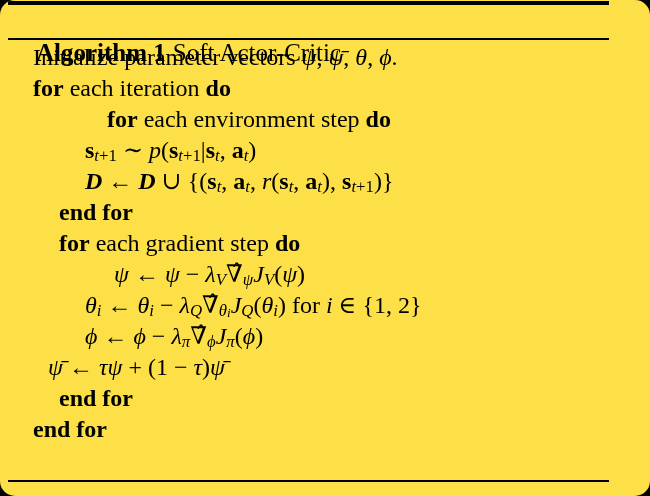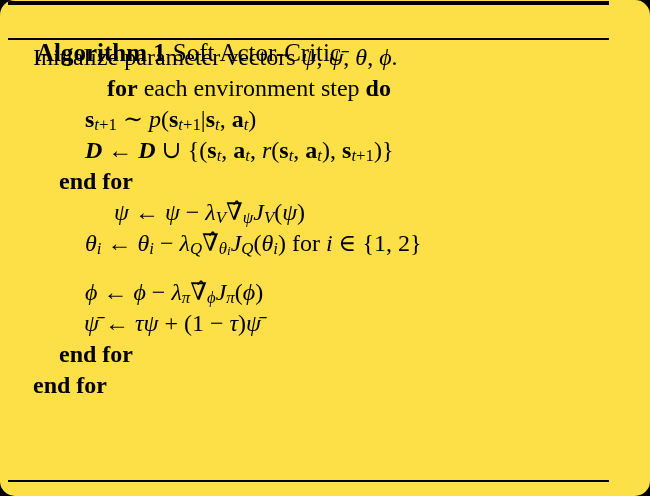--- a/index.html
+++ b/index.html
@@ -67,26 +67,28 @@
   <div class="rule" id="rule-top"></div>
 
   <div class="caption">
     <span class="label">Algorithm 1</span><span>Soft Actor-Critic</span>
   </div>
 
   <div class="rule" id="rule-mid"></div>
 
   <div class="algo-body" id="algo-body">
       <div class="algo-line" style="padding-left: 33px;"><span>Initialize parameter vectors </span><span class="it">ψ</span><span>, </span><span class="it">ψ̄</span><span>, </span><span class="it">θ</span><span>, </span><span class="it">ϕ</span><span>.</span></div>
+      <div class="algo-line" style="padding-left: 33px;"><span class="b">for</span><span> each iteration </span><span class="b">do</span></div>
       <div class="algo-line" style="padding-left: 59px; margin-left: 48px;"><span class="b">for</span><span> each environment step </span><span class="b">do</span></div>
       <div class="algo-line" style="padding-left: 85px;"><span class="b">s</span><span class="sb it">t</span><span class="sb">+1</span><span> ∼ </span><span class="it">p</span><span>(</span><span class="b">s</span><span class="sb it">t</span><span class="sb">+1</span><span>|</span><span class="b">s</span><span class="sb it">t</span><span>, </span><span class="b">a</span><span class="sb it">t</span><span>)</span></div>
       <div class="algo-line" style="padding-left: 85px;"><span class="cal">D</span><span> ← </span><span class="cal">D</span><span> ∪ {(</span><span class="b">s</span><span class="sb it">t</span><span>, </span><span class="b">a</span><span class="sb it">t</span><span>, </span><span class="it">r</span><span>(</span><span class="b">s</span><span class="sb it">t</span><span>, </span><span class="b">a</span><span class="sb it">t</span><span>), </span><span class="b">s</span><span class="sb it">t</span><span class="sb">+1</span><span>)}</span></div>
       <div class="algo-line" style="padding-left: 59px;"><span class="b">end for</span></div>
+      <div class="algo-line" style="padding-left: 59px;"><span class="b">for</span><span> each gradient step </span><span class="b">do</span></div>
       <div class="algo-line" style="padding-left: 114px;"><span class="it">ψ</span><span> ← </span><span class="it">ψ</span><span> − </span><span class="it">λ</span><span class="sb it">V</span><span>∇̂</span><span class="sb it">ψ</span><span class="it">J</span><span class="sb it">V</span><span>(</span><span class="it">ψ</span><span>)</span></div>
       <div class="algo-line" style="padding-left: 85px;"><span class="it">θ</span><span class="sb it">i</span><span> ← </span><span class="it">θ</span><span class="sb it">i</span><span> − </span><span class="it">λ</span><span class="sb it">Q</span><span>∇̂</span><span class="sb it">θ</span><span class="ss it">i</span><span class="it">J</span><span class="sb it">Q</span><span>(</span><span class="it">θ</span><span class="sb it">i</span><span>) for </span><span class="it">i</span><span> ∈ {1, 2}</span></div>
-      <div class="algo-line" style="padding-left: 85px; margin-top: 18px;"><span class="it">ϕ</span><span> ← </span><span class="it">ϕ</span><span> − </span><span class="it">λ</span><span class="sb it">π</span><span>∇̂</span><span class="sb it">ϕ</span><span class="it">J</span><span class="sb it">π</span><span>(</span><span class="it">ϕ</span><span>)</span></div>
-      <div class="algo-line" style="padding-left: 84px; font-family: Liberation Serif, serif;"><span class="it">ψ̄</span><span> ← </span><span class="it">τ</span><span class="it">ψ</span><span> + (1 − </span><span class="it">τ</span><span>)</span><span class="it">ψ̄</span></div>
+      <div class="algo-line" style="padding-left: 85px;"><span class="it">ϕ</span><span> ← </span><span class="it">ϕ</span><span> − </span><span class="it">λ</span><span class="sb it">π</span><span>∇̂</span><span class="sb it">ϕ</span><span class="it">J</span><span class="sb it">π</span><span>(</span><span class="it">ϕ</span><span>)</span></div>
+      <div class="algo-line" style="padding-left: 48px; font-family: Liberation Serif, serif;"><span class="it">ψ̄</span><span> ← </span><span class="it">τ</span><span class="it">ψ</span><span> + (1 − </span><span class="it">τ</span><span>)</span><span class="it">ψ̄</span></div>
       <div class="algo-line" style="padding-left: 59px;"><span class="b">end for</span></div>
       <div class="algo-line" style="padding-left: 33px;"><span class="b">end for</span></div>
     </div>
 
   <div class="rule" id="rule-bottom"></div>
 </div>
 
 </body></html>

